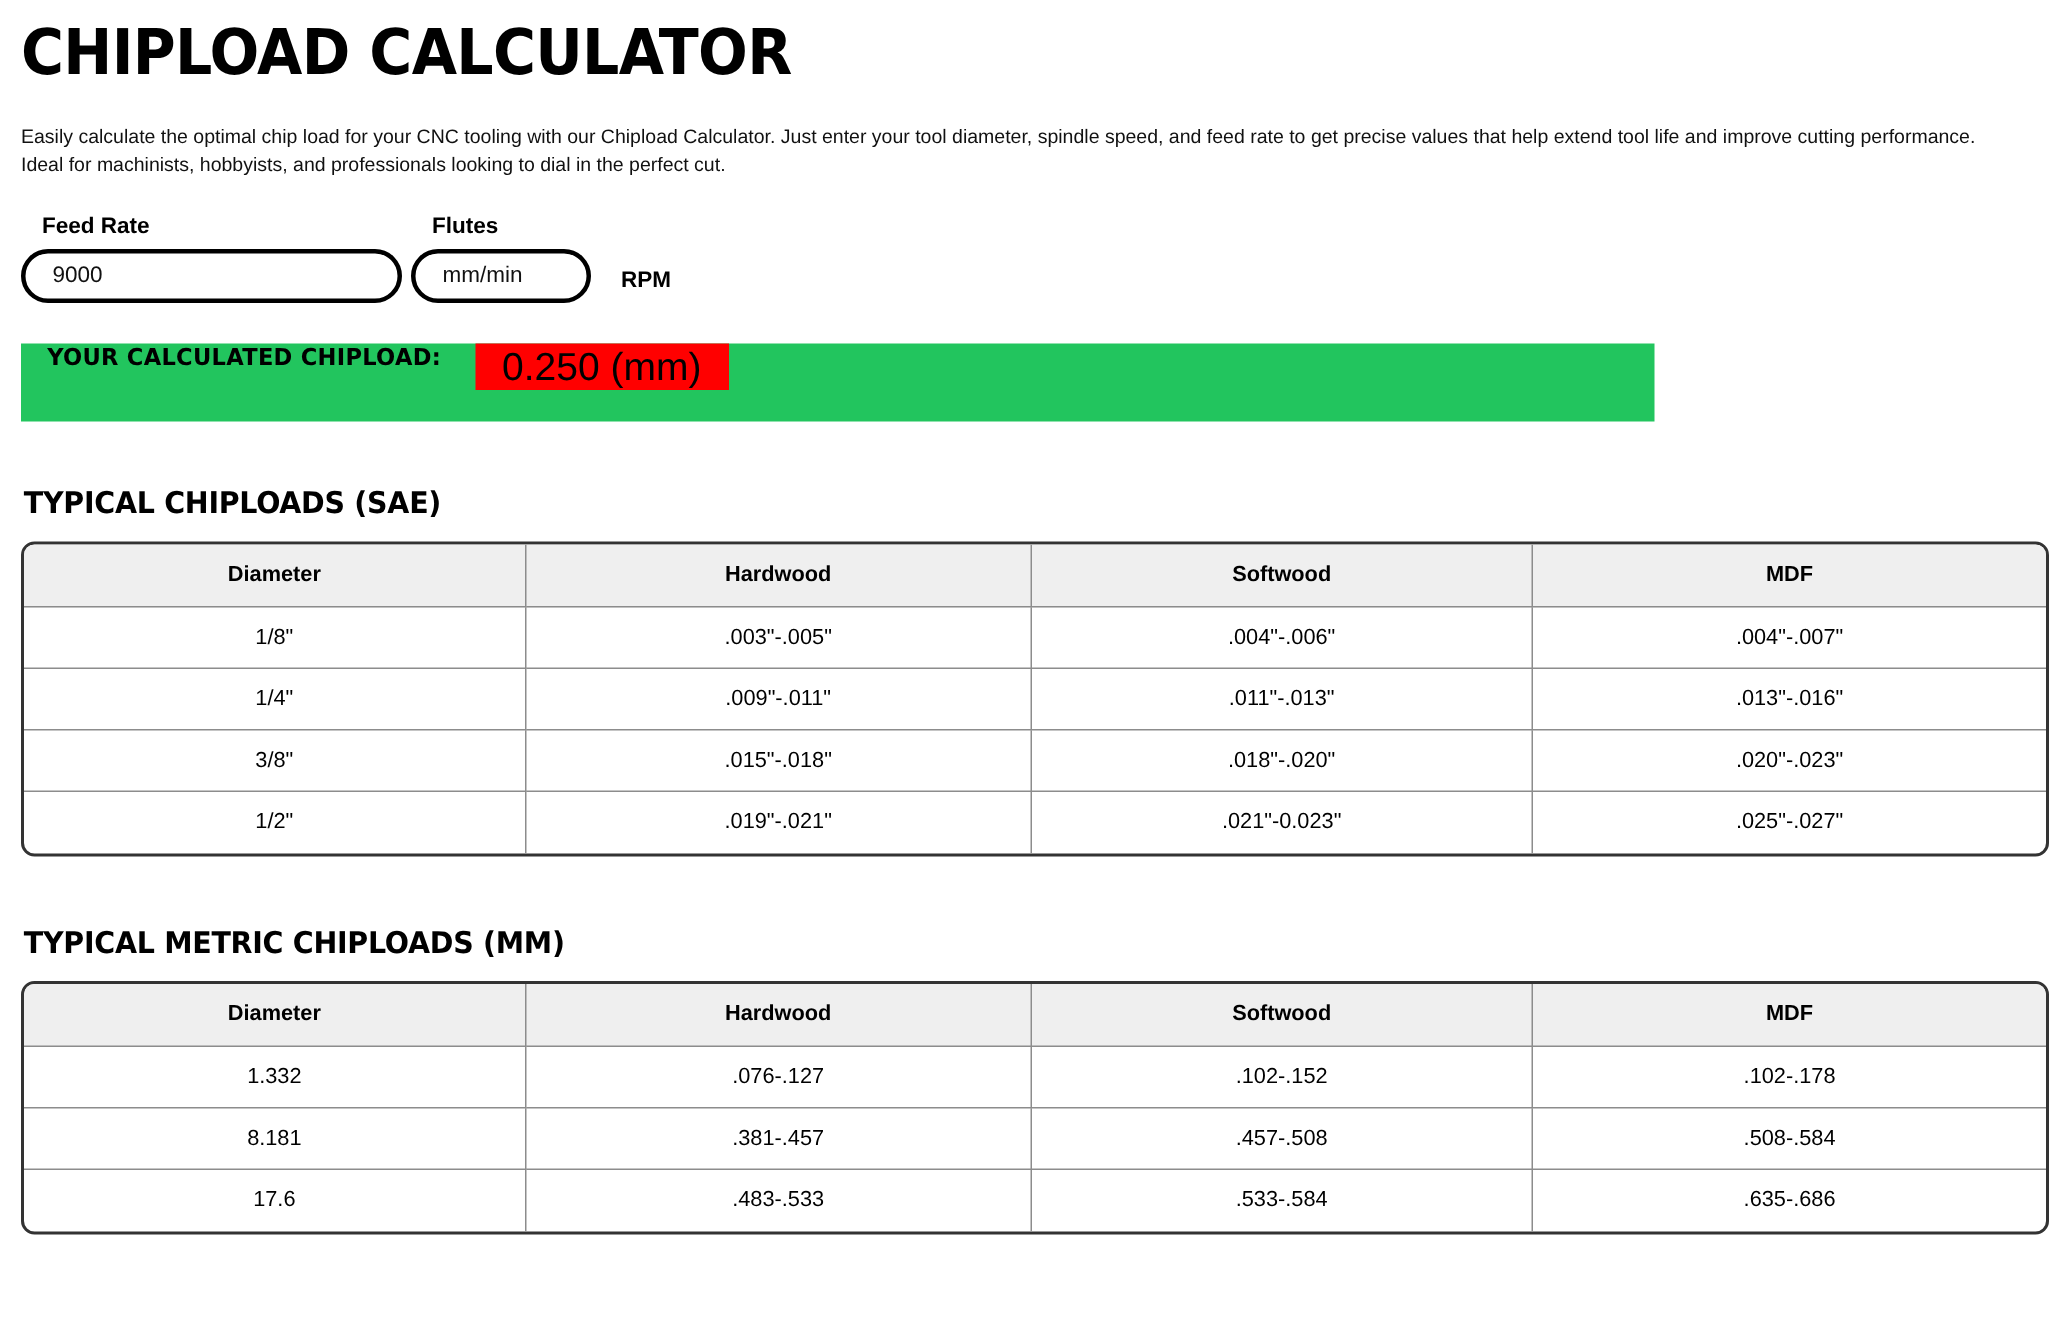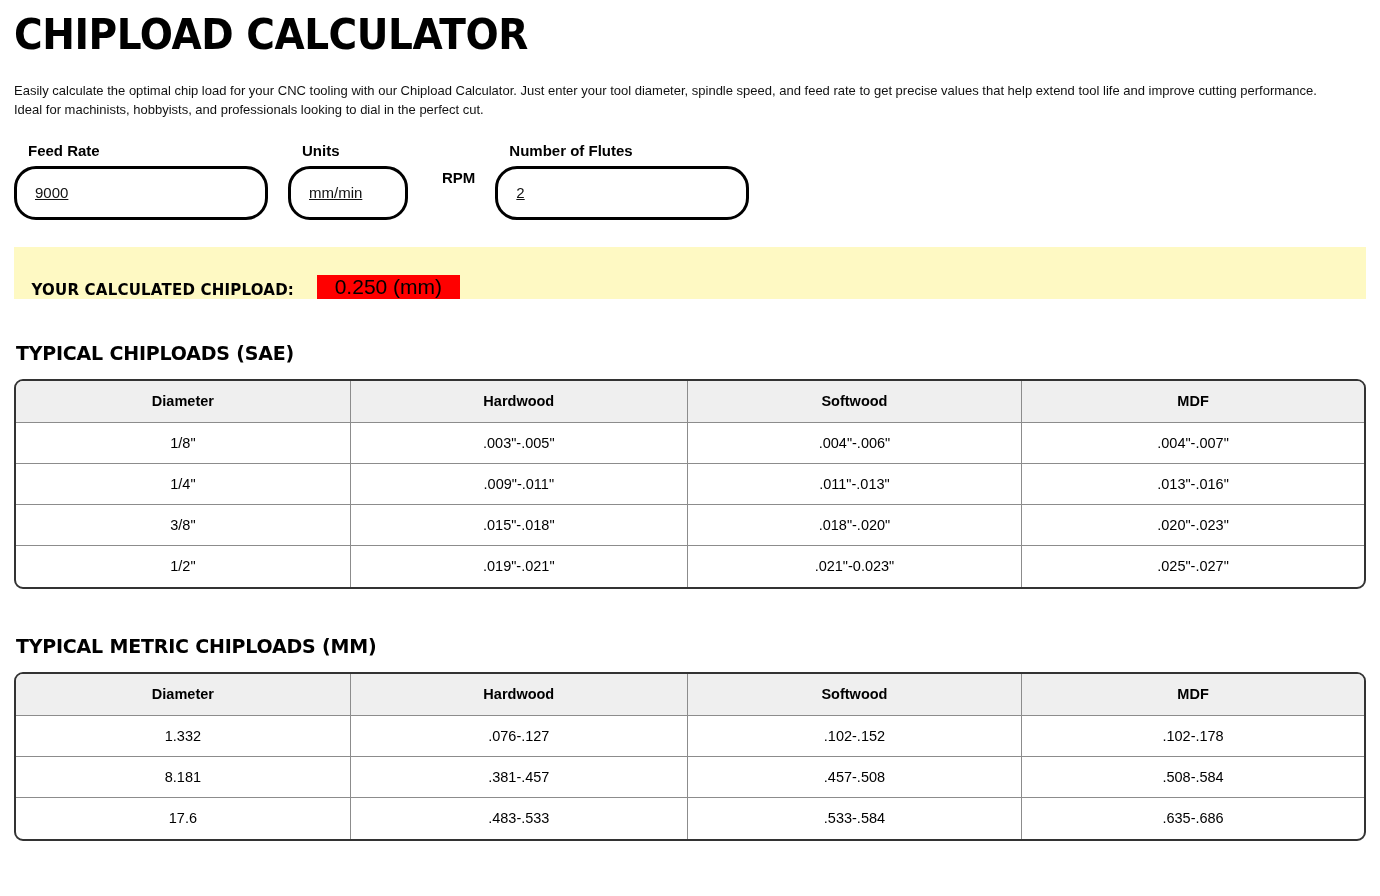--- a/index.html
+++ b/index.html
@@ -41,79 +41,78 @@
     line-height: 1.45;
     margin: 0;
     padding-top: 26px;
     max-width: 1325px;
     color: #111;
   }
 
   
   .form-row {
     display: flex;
-    align-items: center;
-    gap: 20px;
+    align-items: flex-end;
+    gap: 6px;
     padding-top: 22px;
   }
   .field {
     display: flex;
     flex-direction: column;
   }
   .field-label {
     font-size: 15px;
     font-weight: 700;
     padding: 0 0 7px 14px;
     white-space: nowrap;
   }
   .field-input {
-    height: 54px;
+    height: 36px;
     border: 3px solid #000000;
     border-radius: 22px;
     background: #ffffff;
     font-family: "Liberation Sans", sans-serif;
     font-size: 15px;
     color: #111;
     padding: 0 18px;
     outline: none;
     line-height: 34px;
-    text-decoration: underline;
   }
   .w-feed  { width: 254px; }
   .w-units { width: 120px; }
   .w-rpm   { width: 254px; }
   .w-flutes{ width: 254px; }
 
   
   .result-banner {
     margin-top: 27px;
-    width: 1352px;
+    width: 1089px;
     height: 52px;
-    background: #fef9c3;
-    display: flex;
-    align-items: flex-end;
+    background: #22c55e;
+    display: flex;
+    align-items: flex-start;
   }
   .result-label {
     display: flex;
     align-items: center;
     font-family: "DejaVu Sans", sans-serif;
     font-weight: 700;
     font-size: 15.5px;
     letter-spacing: 0.2px;
     padding: 0 14px 0 18px;
     transform: scaleX(0.97);
     transform-origin: left center;
     white-space: nowrap;
   }
   .result-value {
     display: flex;
     align-items: center;
     background: #ff0000;
     color: #000000;
-    font-size: 21px;
+    font-size: 26px;
     padding: 0 18px;
     white-space: nowrap;
   }
 
   
   .section-heading {
     font-family: "DejaVu Sans", sans-serif;
     font-weight: 700;
     font-size: 20px;
     letter-spacing: -0.2px;
@@ -168,32 +167,28 @@
   <p class="intro">Easily calculate the optimal chip load for your CNC tooling with our Chipload Calculator. Just enter your tool diameter, spindle speed, and feed rate to get precise values that help extend tool life and improve cutting performance. Ideal for machinists, hobbyists, and professionals looking to dial in the perfect cut.</p>
 
   <div class="form-row">
 
     <div class="field">
       <label class="field-label">Feed Rate</label>
       <input class="field-input w-feed" type="text" value="9000" style="">
     </div>
 
     <div class="field">
-      <label class="field-label">Units</label>
+      <label class="field-label">Flutes</label>
       <input class="field-input w-units" type="text" value="mm/min" style="">
     </div>
 
     <div class="field">
       <label class="field-label">RPM</label>
     </div>
 
-    <div class="field">
-      <label class="field-label">Number of Flutes</label>
-      <input class="field-input w-flutes" type="text" value="2" style="">
-    </div>
 
   </div>
 
   <div class="result-banner">
     <div class="result-label">YOUR CALCULATED CHIPLOAD:</div>
     <div class="result-value">0.250 (mm)</div>
   </div>
 
   <h2 class="section-heading">TYPICAL CHIPLOADS (SAE)</h2>
 

